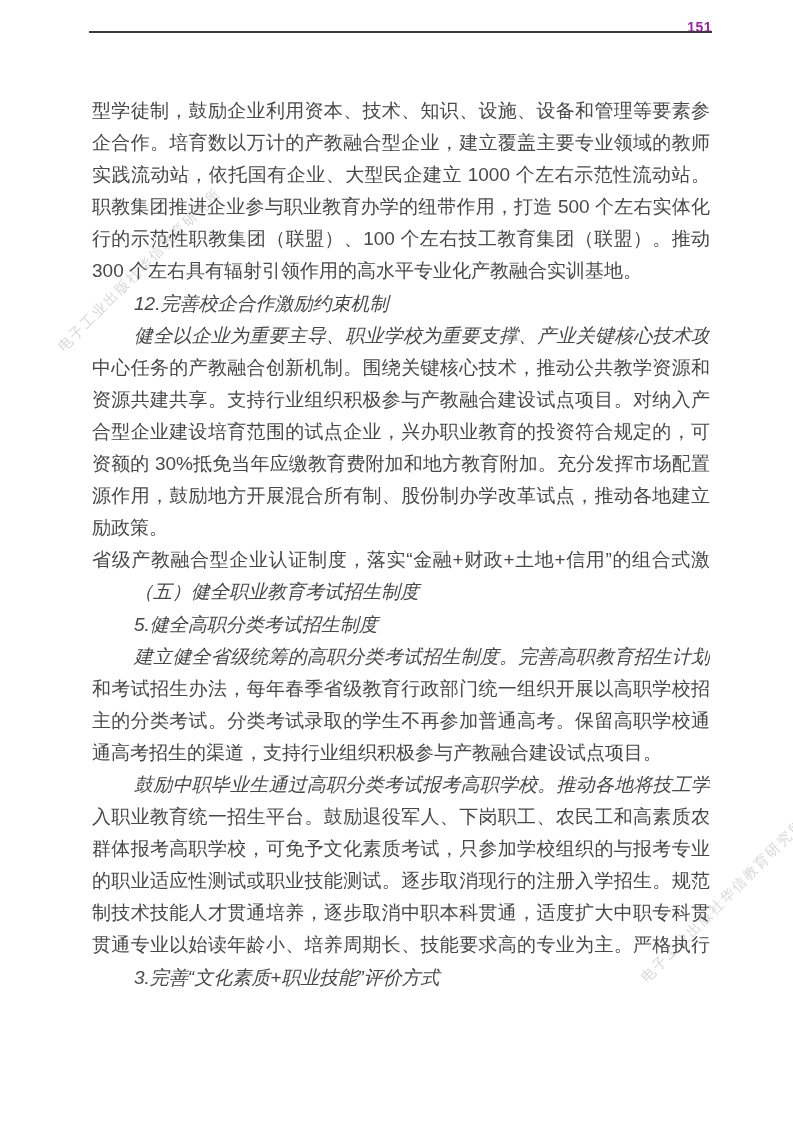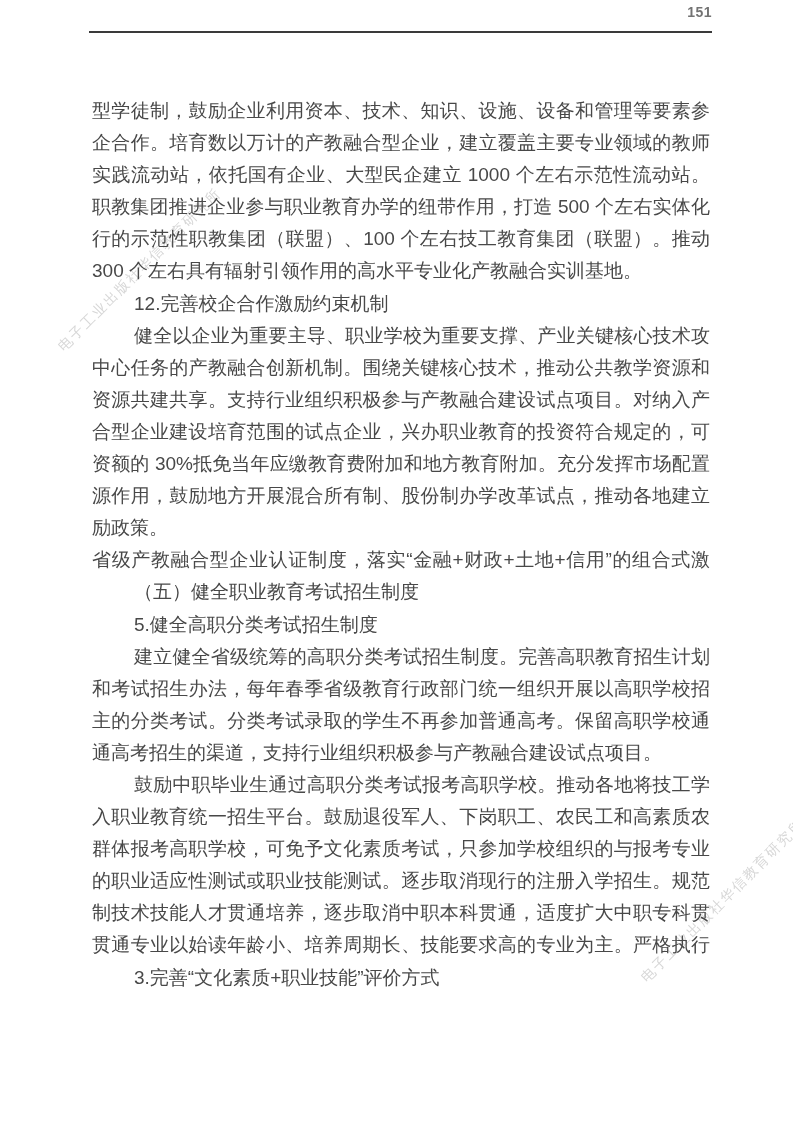--- a/index.html
+++ b/index.html
@@ -10,27 +10,27 @@
   .page {
     position: relative;
     width: 793px;
     height: 1122px;
     background: #ffffff;
     overflow: hidden;
     font-family: "Liberation Sans", sans-serif;
   }
   .pagenum {
     position: absolute;
-    top: 4px;
+    top: 19px;
     left: 612px;
     width: 100px;
     text-align: right;
     font-size: 14px;
     font-weight: 700;
-    color: #737373;
+    color: #a21caf;
     letter-spacing: 0.5px;
   }
   .rule {
     position: absolute;
     left: 89px;
     top: 31px;
     width: 623px;
     height: 2px;
     background: #3a3a3a;
   }
@@ -62,20 +62,21 @@
     overflow: hidden;
     white-space: normal;
   }
   .line.j {
     text-align: justify;
     text-align-last: justify;
     text-justify: inter-character;
   }
   .line.indent {
     padding-left: 42px;
+    font-style: italic;
   }
 </style>
 </head>
 <body>
 
 <div class="page">
 
   <div class="watermark wm-a">电子工业出版社华信教育研究所</div>
   <div class="watermark wm-b">电子工业出版社华信教育研究所</div>
 

